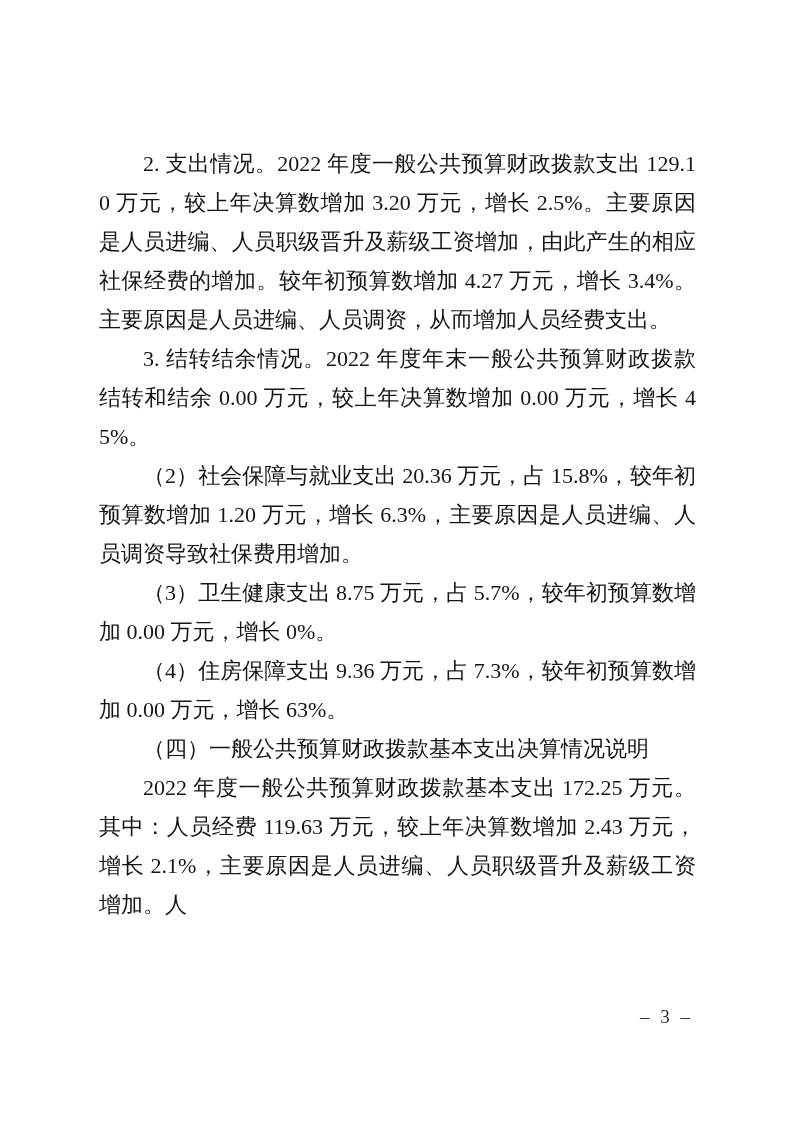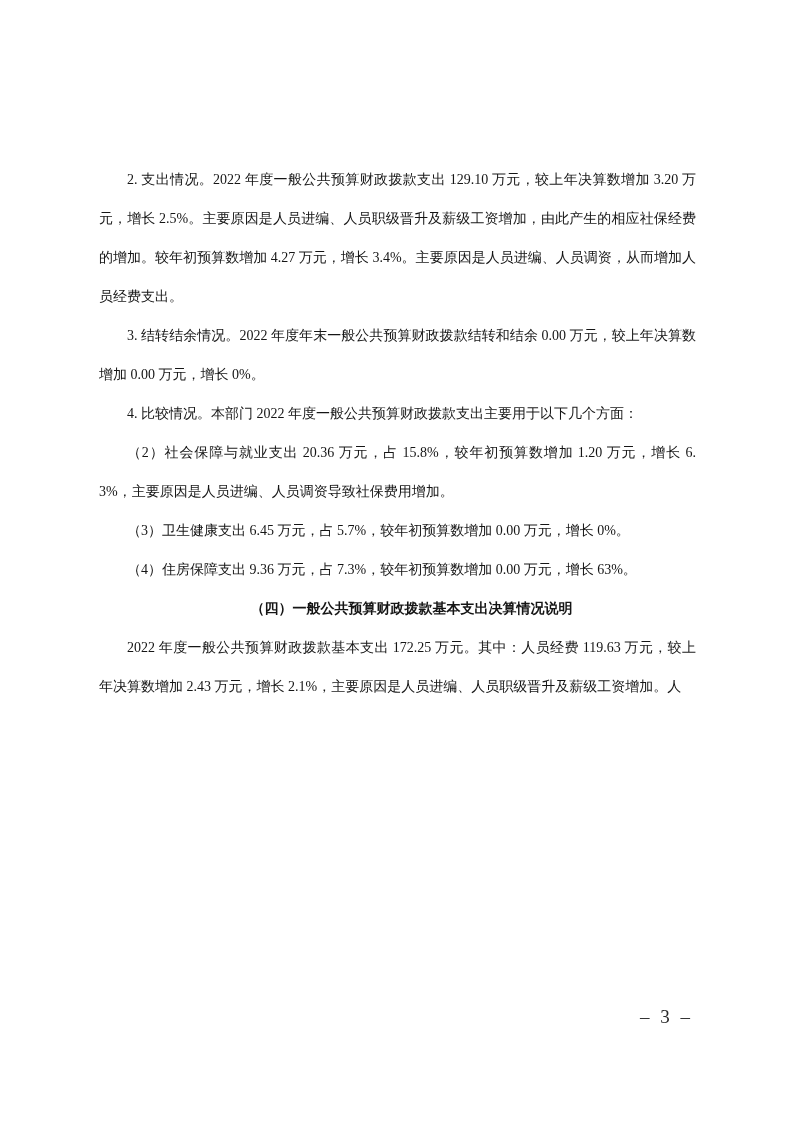--- a/index.html
+++ b/index.html
@@ -13,59 +13,58 @@
     height: 1122px;
     margin: 0 auto;
     background: #ffffff;
     overflow: hidden;
     font-family: "Liberation Serif", "DejaVu Serif", serif;
     color: #151515;
   }
   .page-body {
     position: absolute;
     left: 99px;
-    top: 160px;
+    top: 144px;
     width: 597px;
-    font-size: 14px;
+    font-size: 22px;
     line-height: 39px;
     text-align: justify;
   }
   .page-body p {
     margin: 0;
     padding: 0;
     text-indent: 2em;
     word-break: break-all;
   }
   .page-body p.heading {
-    font-weight: bold;
-    text-align: center;
+    font-weight: normal;
+    text-align: left;
   }
   .page-footer {
     position: absolute;
     top: 1002px;
     right: 100px;
     width: 200px;
     text-align: right;
     font-size: 19px;
     line-height: 30px;
     letter-spacing: 3px;
     color: #2a2a2a;
   }
 </style>
 </head>
 <body>
 
 <div class="page">
 
   <div class="page-body">
     <p>2. 支出情况。2022 年度一般公共预算财政拨款支出 129.10 万元，较上年决算数增加 3.20 万元，增长 2.5%。主要原因是人员进编、人员职级晋升及薪级工资增加，由此产生的相应社保经费的增加。较年初预算数增加 4.27 万元，增长 3.4%。主要原因是人员进编、人员调资，从而增加人员经费支出。</p>
-    <p>3. 结转结余情况。2022 年度年末一般公共预算财政拨款结转和结余 0.00 万元，较上年决算数增加 0.00 万元，增长 0%。</p>
-    <p>4. 比较情况。本部门 2022 年度一般公共预算财政拨款支出主要用于以下几个方面：</p>
+    <p>3. 结转结余情况。2022 年度年末一般公共预算财政拨款结转和结余 0.00 万元，较上年决算数增加 0.00 万元，增长 45%。</p>
     <p>（2）社会保障与就业支出 20.36 万元，占 15.8%，较年初预算数增加 1.20 万元，增长 6.3%，主要原因是人员进编、人员调资导致社保费用增加。</p>
-    <p>（3）卫生健康支出 6.45 万元，占 5.7%，较年初预算数增加 0.00 万元，增长 0%。</p>
+    <p>（3）卫生健康支出 8.75 万元，占 5.7%，较年初预算数增加 0.00 万元，增长 0%。</p>
     <p>（4）住房保障支出 9.36 万元，占 7.3%，较年初预算数增加 0.00 万元，增长 63%。</p>
     <p class="heading">（四）一般公共预算财政拨款基本支出决算情况说明</p>
     <p>2022 年度一般公共预算财政拨款基本支出 172.25 万元。其中：人员经费 119.63 万元，较上年决算数增加 2.43 万元，增长 2.1%，主要原因是人员进编、人员职级晋升及薪级工资增加。人</p>
   </div>
 
   <div class="page-footer">– 3 –</div>
 
 </div>
 
 </body></html>

